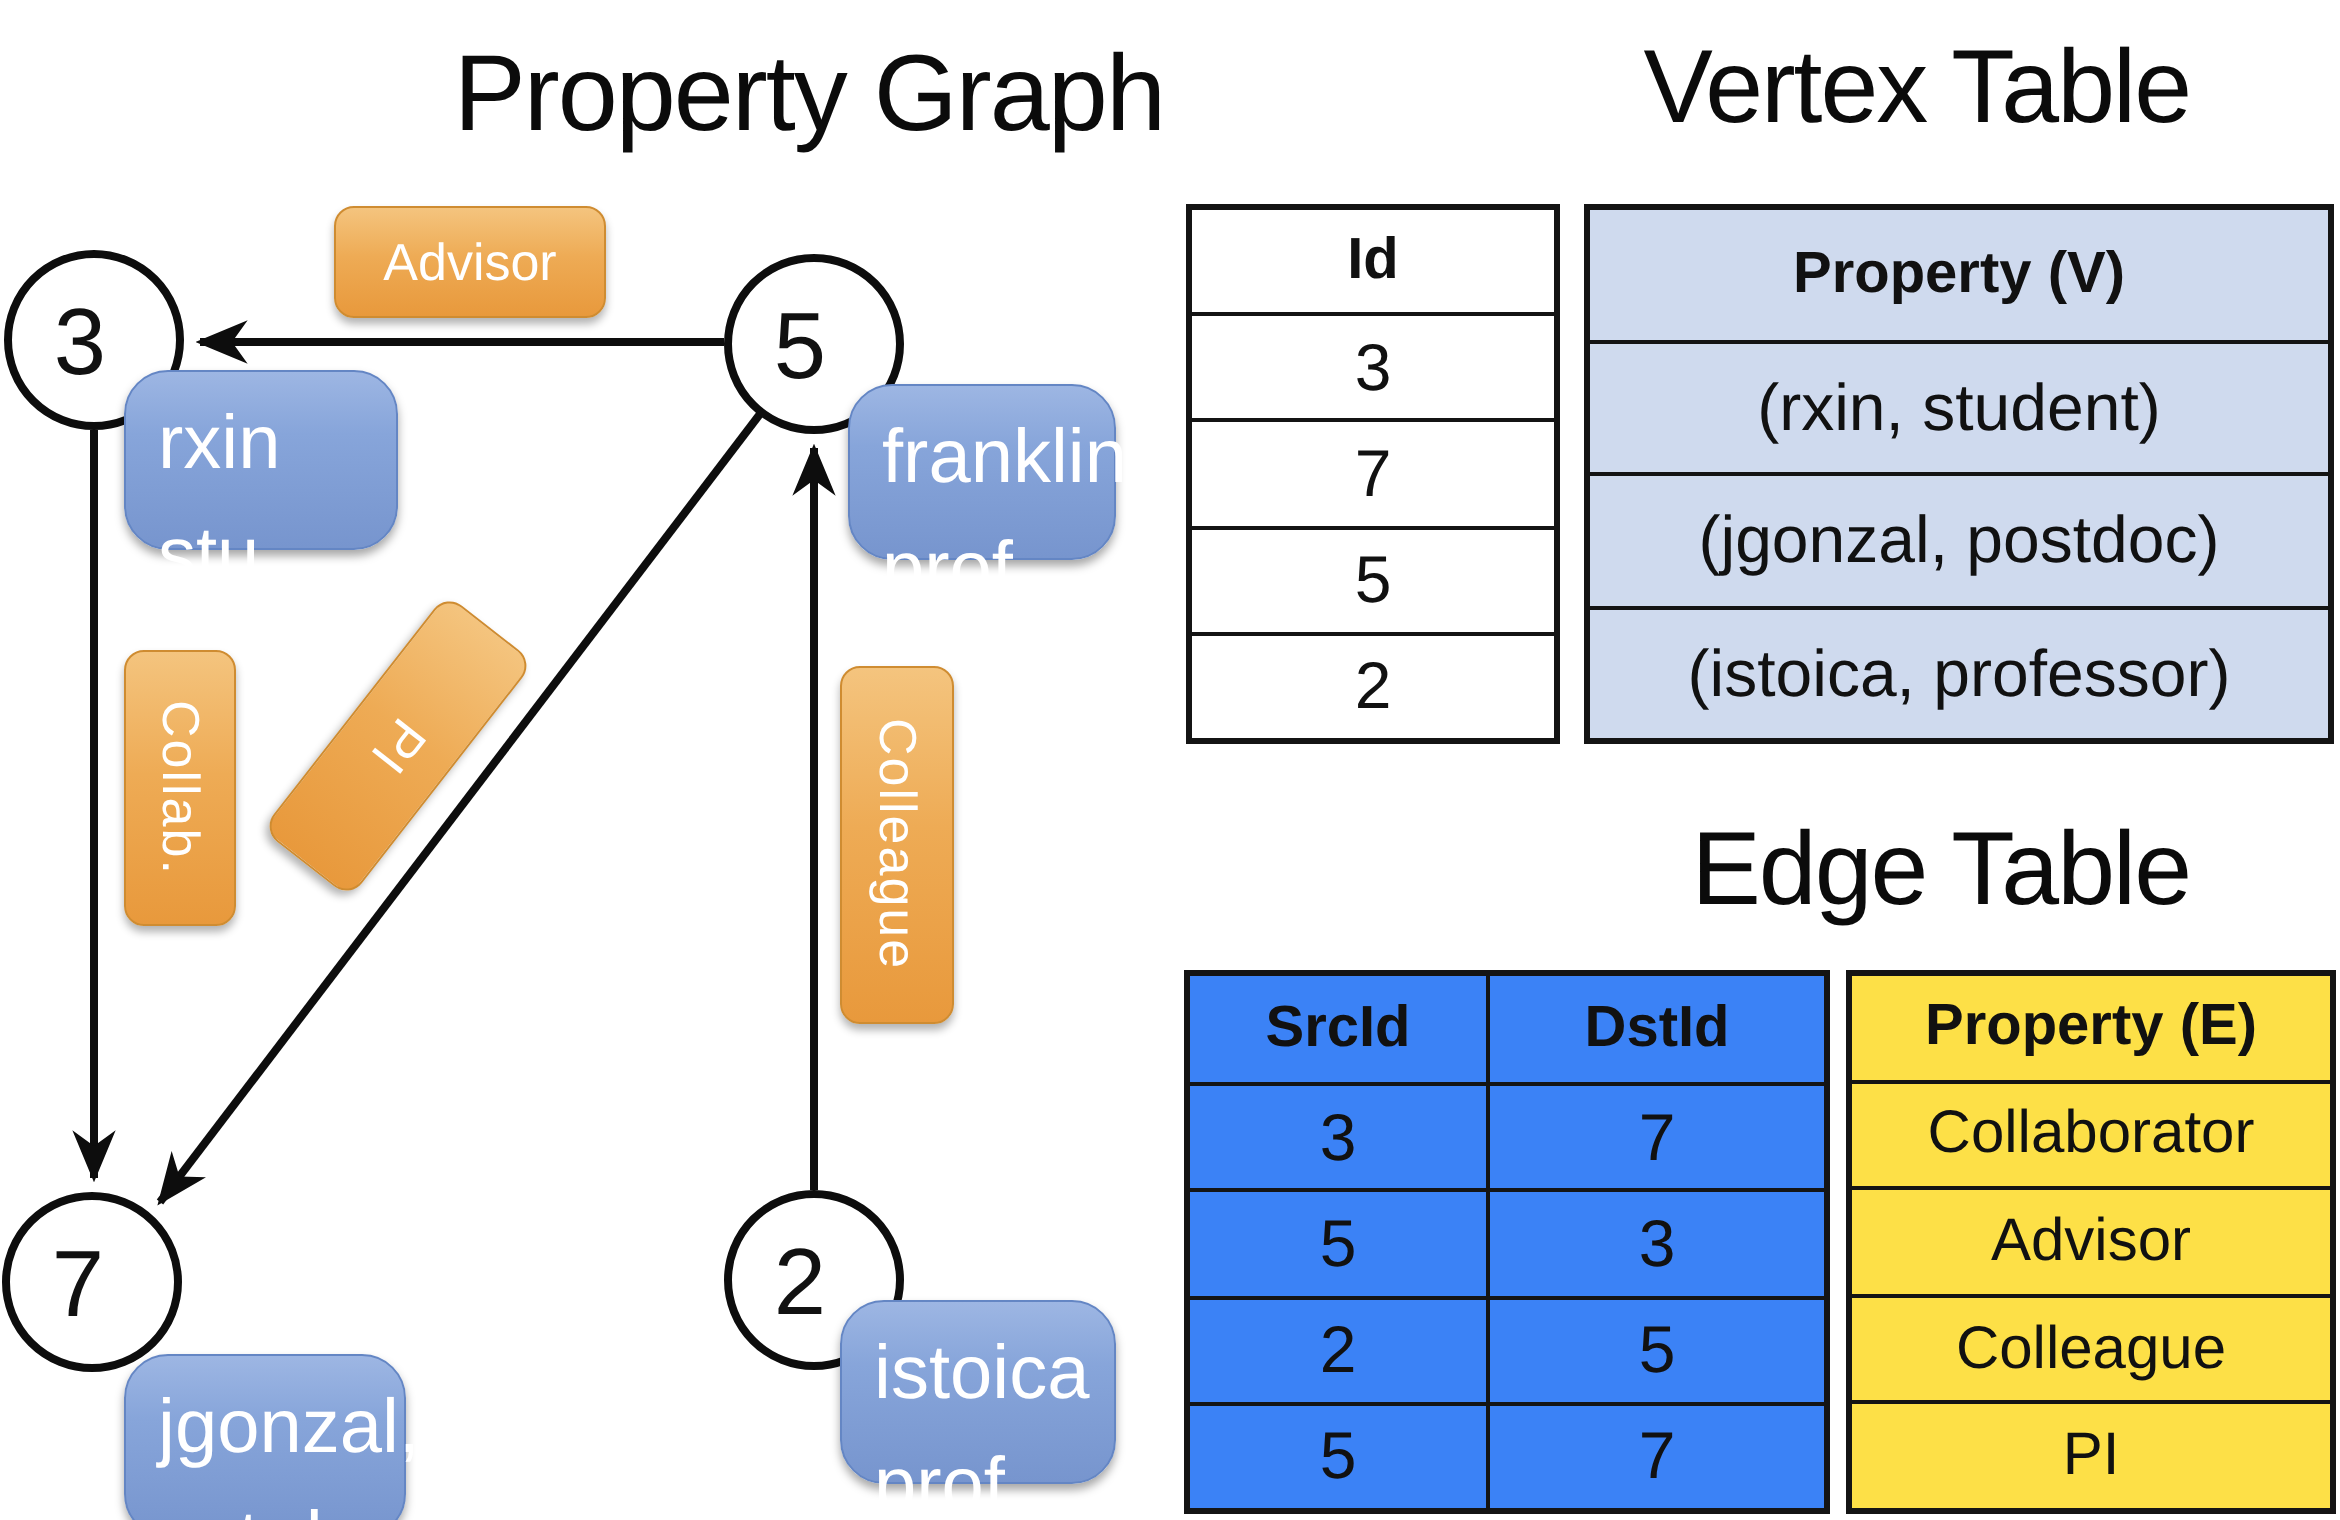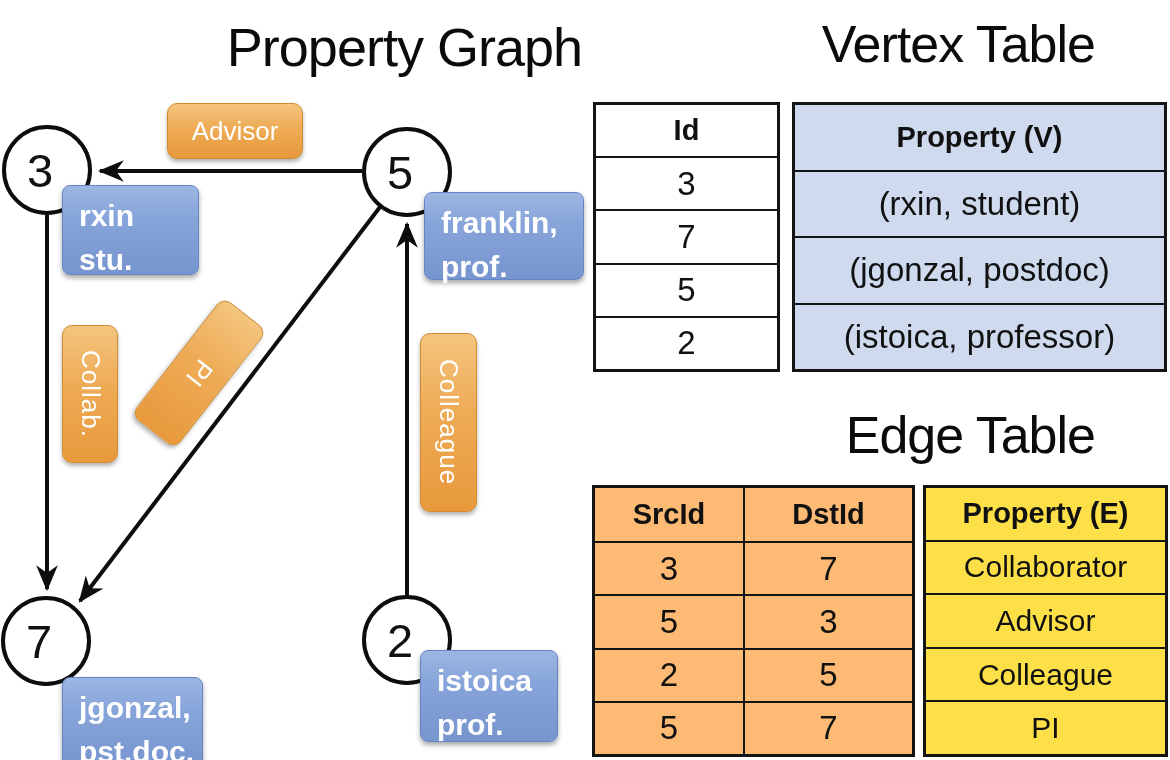--- a/index.html
+++ b/index.html
@@ -33,26 +33,26 @@
     background:#ffffff;
     display:flex;align-items:center;justify-content:center;
     padding-right:14px;
     font-size:47px;font-weight:300;
     z-index:3;
   }
 
   .vbox{
     position:absolute;
     box-sizing:border-box;
-    border-radius:8px;
+    border-radius:22px;
     background:linear-gradient(180deg,#9db6e3 0%,#87a5da 35%,#7795ce 100%);
     border:1.5px solid #6486c4;
     box-shadow:0 3px 5px rgba(0,0,0,0.35);
     color:#ffffff;
-    font-size:30px;font-weight:700;
+    font-size:38px;font-weight:400;
     line-height:1.48;
     padding:8px 6px 6px 16px;
     z-index:4;
   }
 
   .ebox{
     position:absolute;
     box-sizing:border-box;
     border-radius:10px;
     background:linear-gradient(180deg,#f4c47e 0%,#eeab55 45%,#e8993c 100%);
@@ -90,21 +90,21 @@
   .subtable.tanfill .trow{background:#fde047;font-size:30px;}
   .subtable.tanfill .trow.th{font-size:29px;}
 
   .gridtable{
     position:absolute;
     box-sizing:border-box;
     border:3px solid #141414;
     display:grid;
     grid-template-columns:148px 1fr;
     grid-auto-rows:1fr;
-    background:#fdba74;
+    background:#3b82f6;
   }
   .gridtable .cell{
     display:flex;align-items:center;justify-content:center;
     border-top:2.5px solid #141414;
     font-size:33px;font-weight:300;
   }
   .gridtable .cell.c2{border-left:2.5px solid #141414;}
   .gridtable .cell.th{font-size:29px;font-weight:700;border-top:none;}
 </style>
 </head>
@@ -147,21 +147,21 @@
   <span>PI</span>
 </div>
 <div class="ebox vert" style="left:420px;top:333px;width:57px;height:179px;">
   <span>Colleague</span>
 </div>
 
 <div class="vbox" style="left:62px;top:185px;width:137px;height:90px;">
   <div>rxin</div>
   <div>stu.</div>
 </div>
-<div class="vbox" style="left:424px;top:192px;width:160px;height:88px;">
+<div class="vbox" style="left:424px;top:192px;width:134px;height:88px;">
   <div>franklin,</div>
   <div>prof.</div>
 </div>
 <div class="vbox" style="left:62px;top:650px;width:141px;height:92px;margin-top:27px;">
   <div>jgonzal,</div>
   <div>pst.doc.</div>
 </div>
 <div class="vbox" style="left:420px;top:650px;width:138px;height:92px;">
   <div>istoica</div>
   <div>prof.</div>

